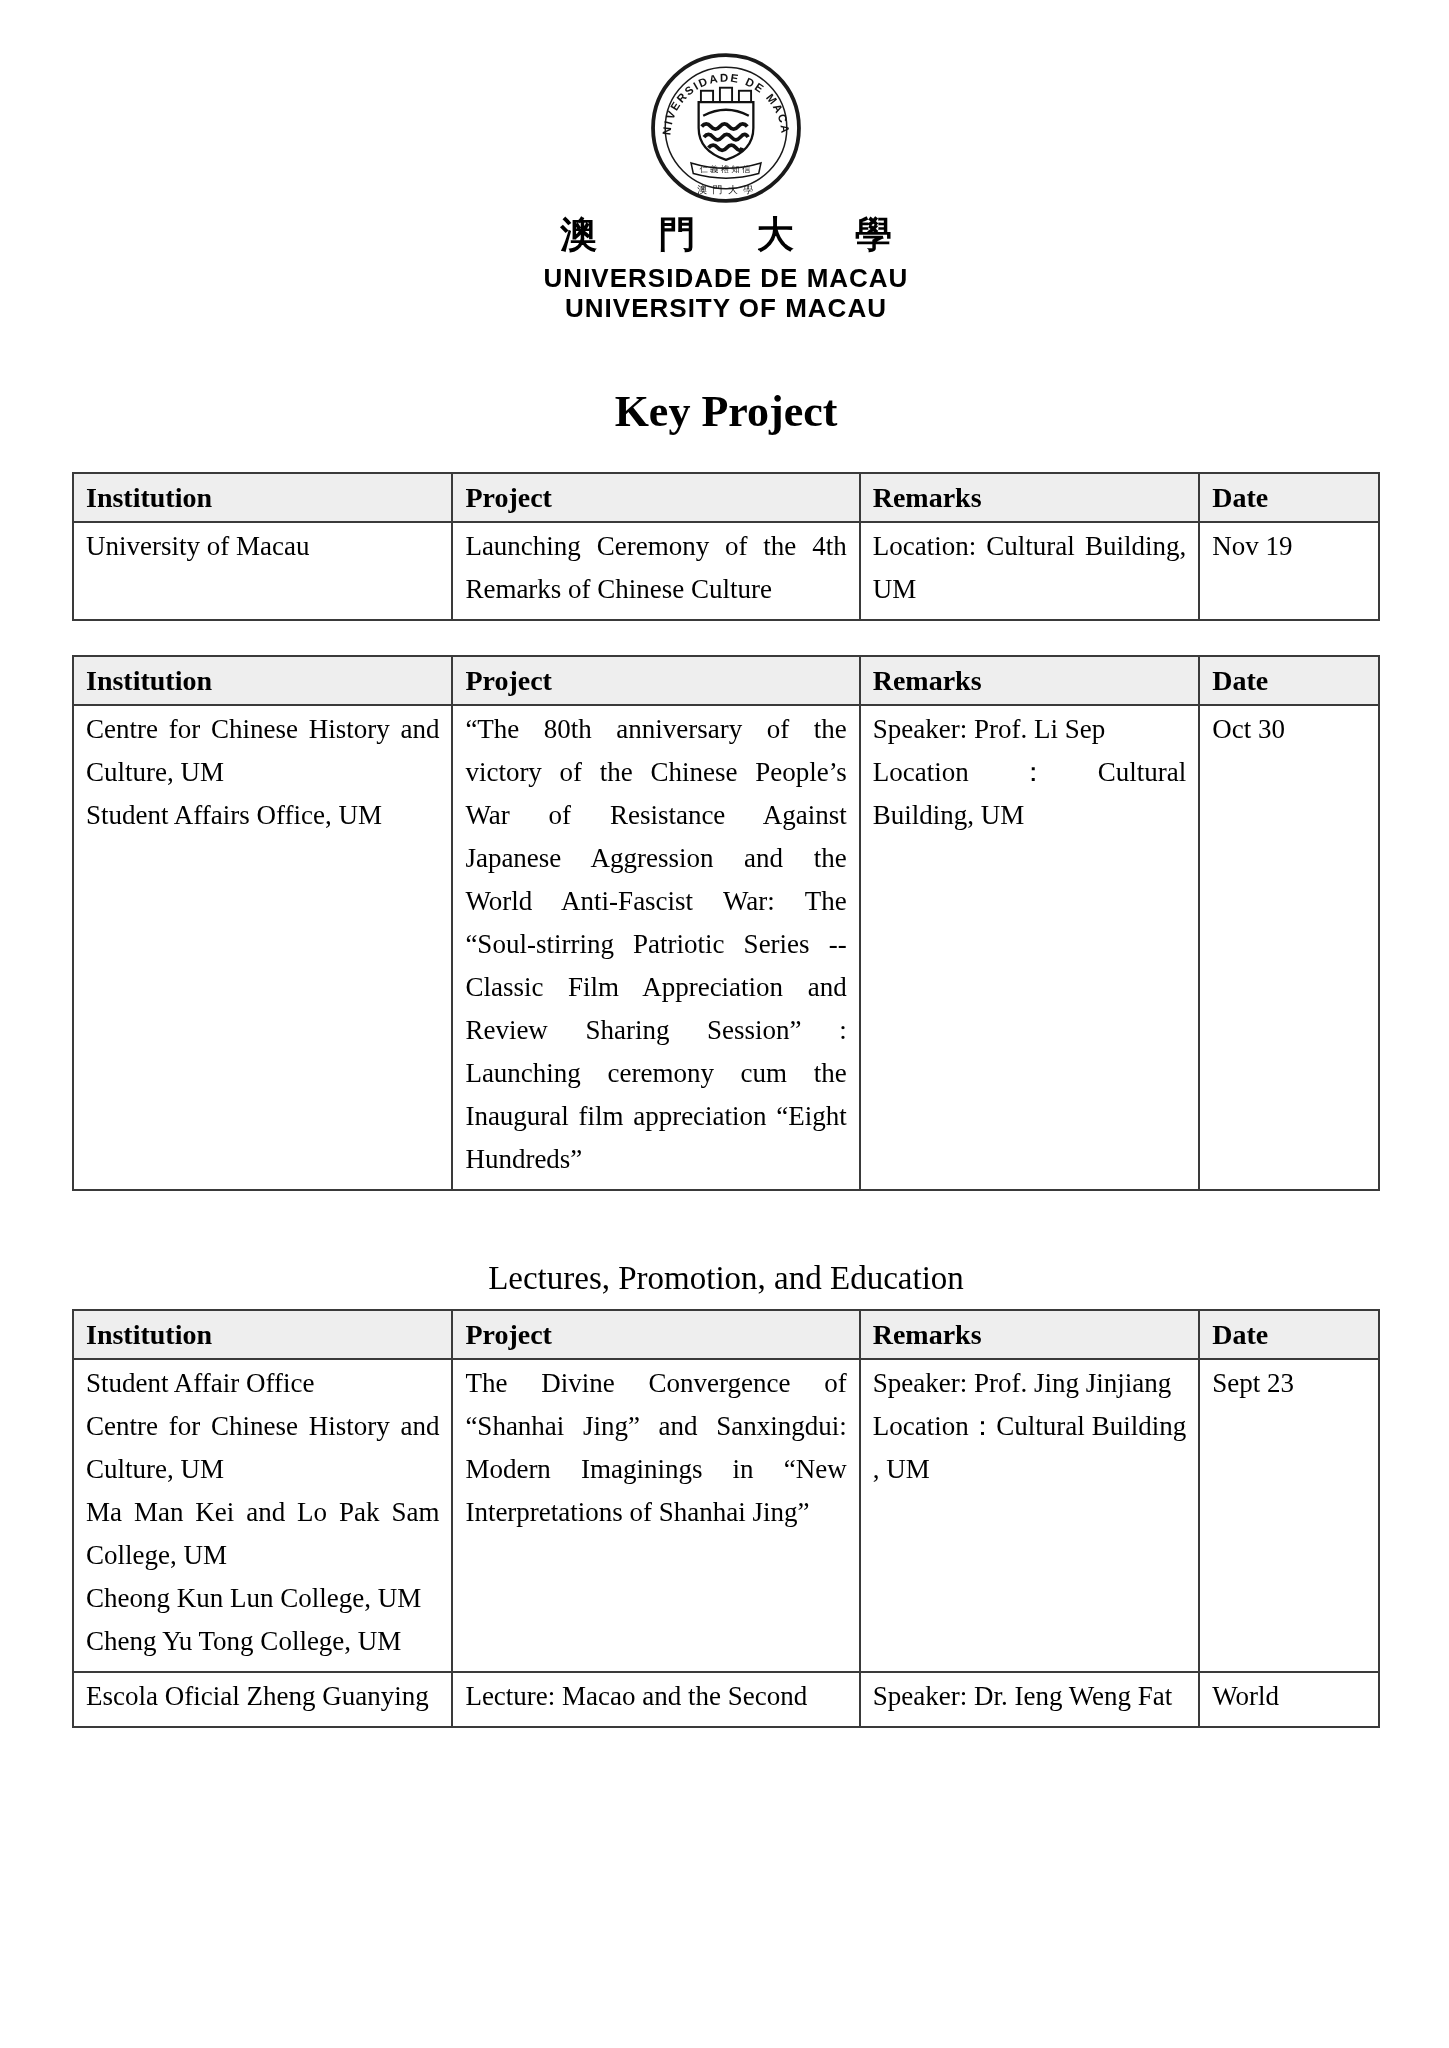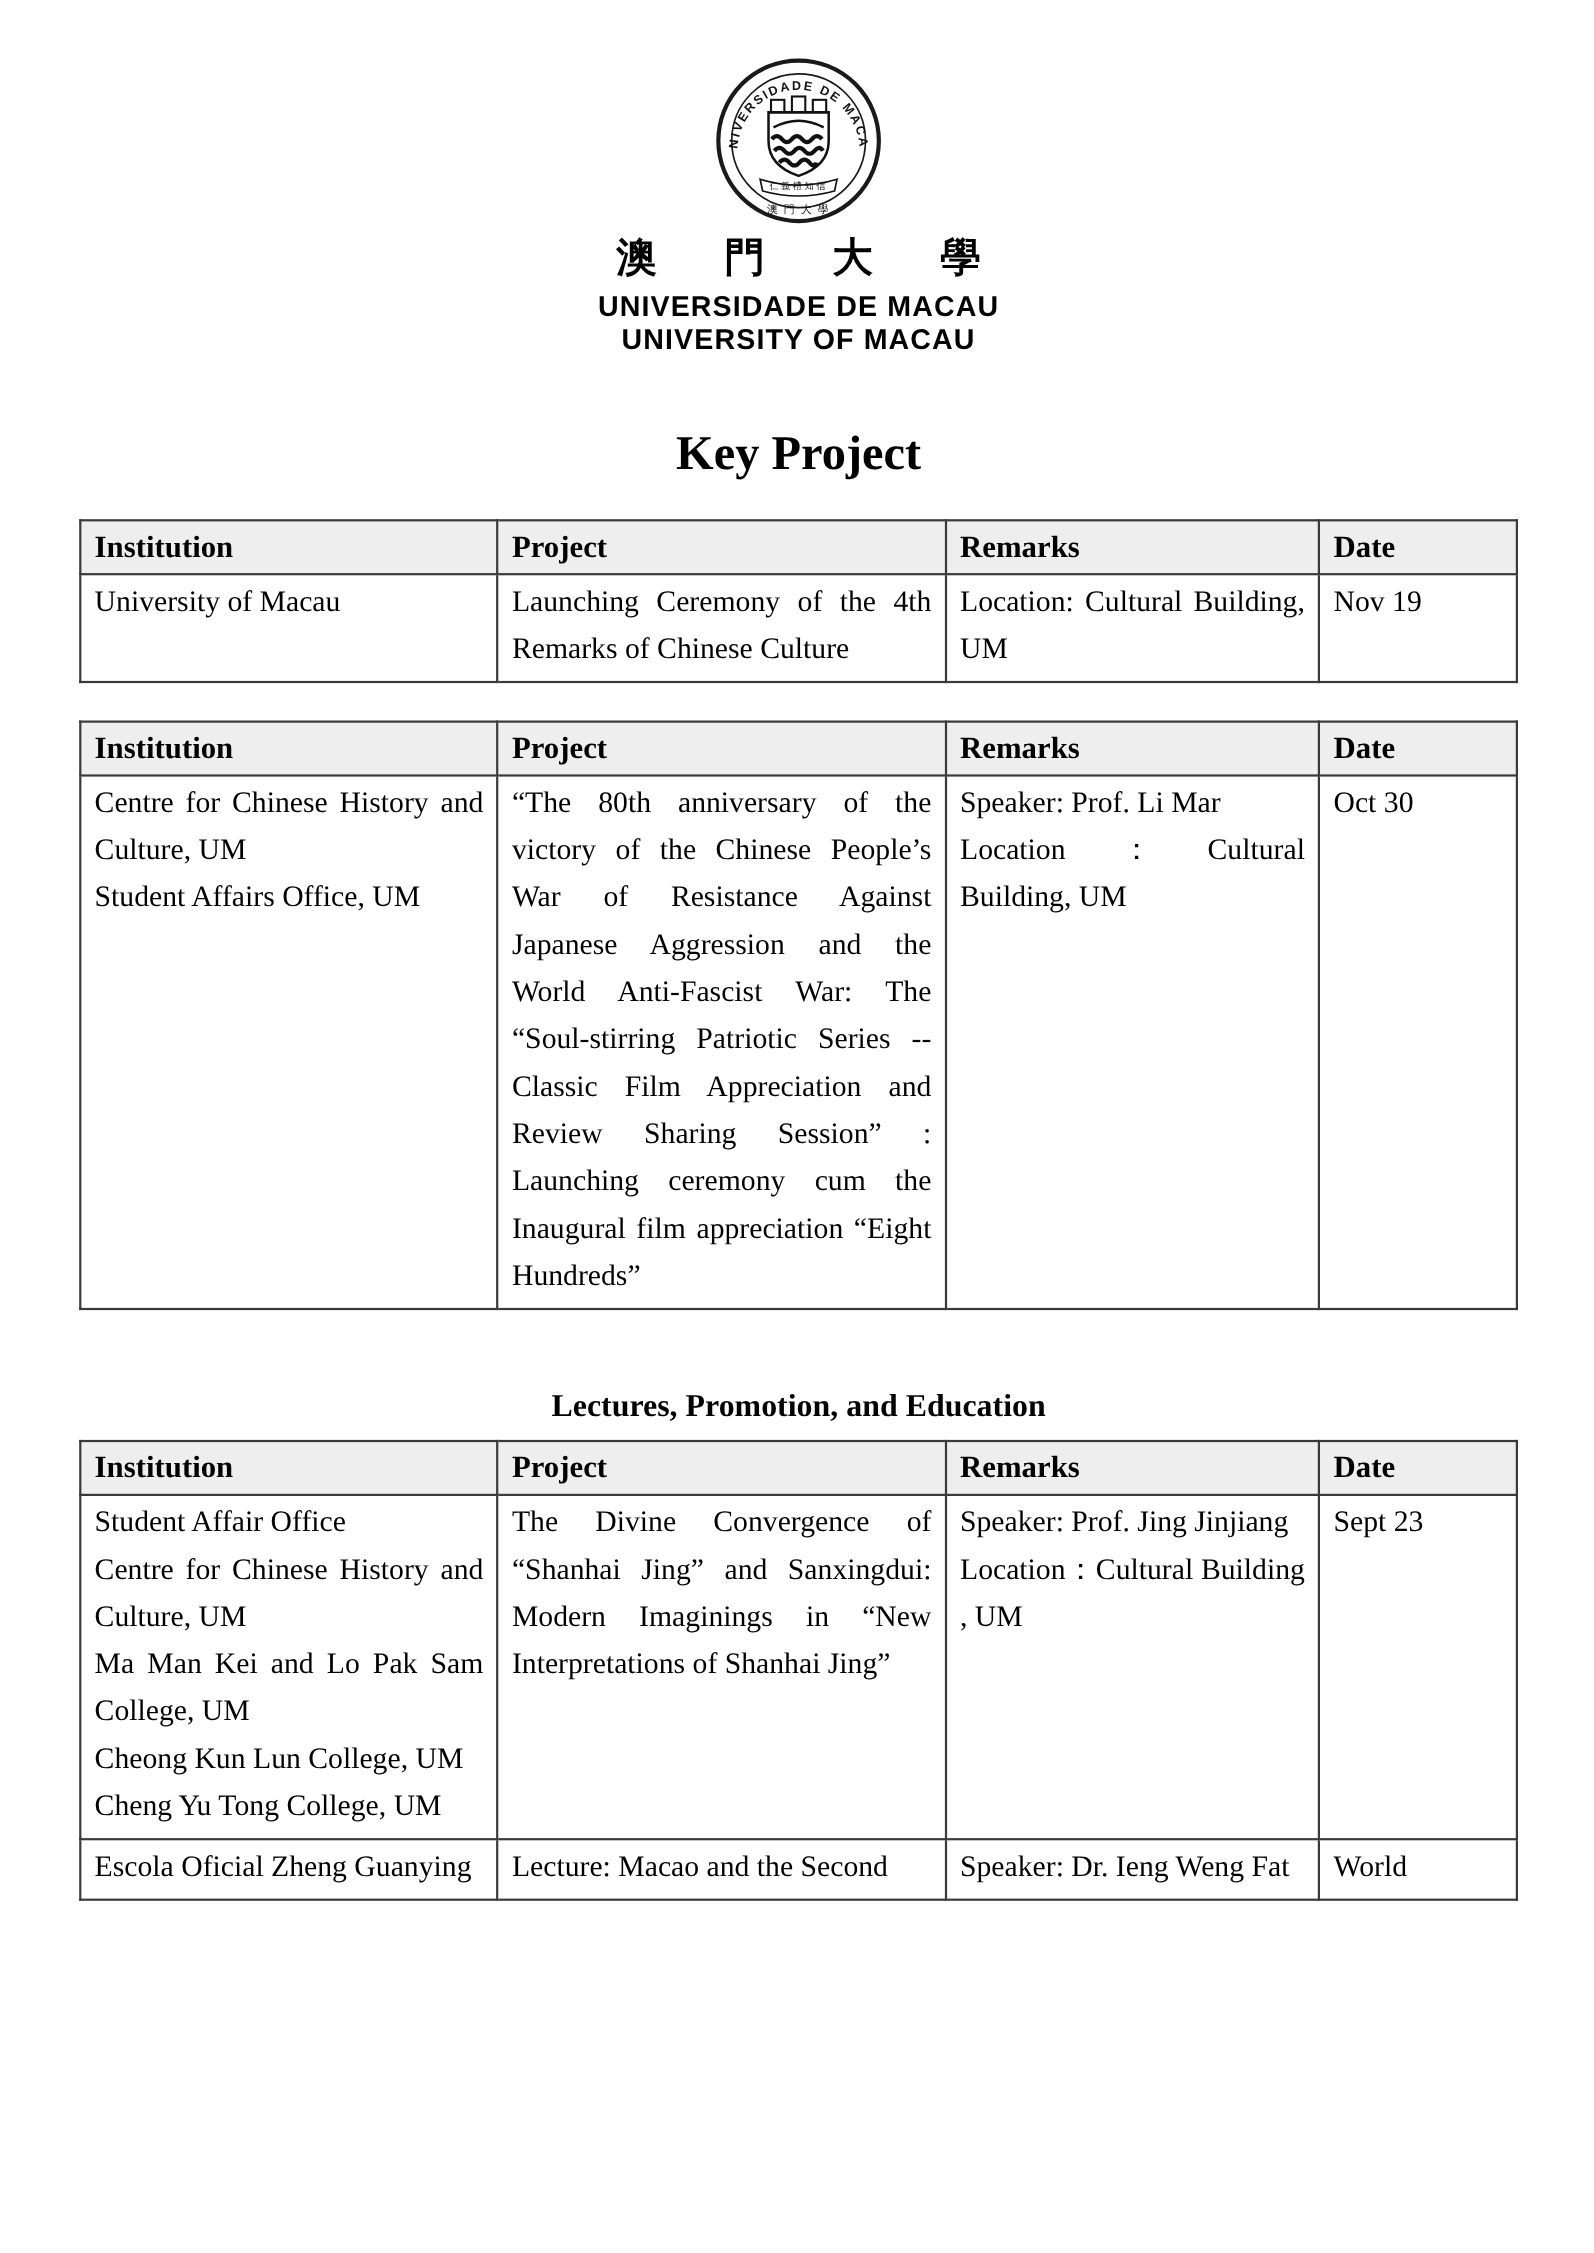--- a/index.html
+++ b/index.html
@@ -19,21 +19,21 @@
   .seal { display:block; margin:0 auto; }
 
   .cn-name { margin-top:10px; font-size:37px; line-height:42px; font-weight:bold; }
   .cn-name span { display:inline-block; letter-spacing:26px; margin-right:-26px; }
   .pt-name { margin-top:8px;  font-family:"Liberation Sans","DejaVu Sans",sans-serif; font-weight:bold; font-size:26px; line-height:28px; letter-spacing:1px; }
   .en-name { margin-top:2px;  font-family:"Liberation Sans","DejaVu Sans",sans-serif; font-weight:bold; font-size:26px; line-height:28px; letter-spacing:1px; }
 
   .doc-title   { margin:50px 0 0; font-size:46px; line-height:54px; font-weight:bold; }
   .sec-heading { margin:64px 0 0; font-size:44px; line-height:52px; font-weight:bold; }
   .sec-heading.tight { margin-top:36px; }
-  .sec-heading-small { margin:66px 0 0; font-size:29px; line-height:42px; font-weight:bold; }
+  .sec-heading-small { margin:66px 0 0; font-size:33px; line-height:42px; font-weight:normal; }
 
   table.doc-table {
     width:100%;
     margin-top:34px;
     border-collapse:collapse;
     table-layout:fixed;
     padding-left:29px;
   }
   table.doc-table.snug { margin-top:10px; }
   .doc-table th, .doc-table td {
@@ -162,21 +162,21 @@
               <div>
                 <div class="jp">Centre for Chinese History and Culture, UM</div>
                 <div class="jp">Student Affairs Office, UM</div>
               </div>
             </td>
           <td>
               <div class="jp">“The 80th anniversary of the victory of the Chinese People’s War of Resistance Against Japanese Aggression and the World Anti-Fascist War: The “Soul-stirring Patriotic Series -- Classic Film Appreciation and Review Sharing Session” : Launching ceremony cum the Inaugural film appreciation “Eight Hundreds”</div>
             </td>
           <td>
               <div>
-                <div class="jp">Speaker: Prof. Li Mar</div>
+                <div class="jp">Speaker: Prof. Li Sep</div>
                 <div class="jp">Location：Cultural Building, UM</div>
               </div>
             </td>
           <td>Oct 30</td>
         </tr>
       </tbody>
     </table>
 
     <div class="sec-heading-small center">Lectures, Promotion, and Education</div>
 

